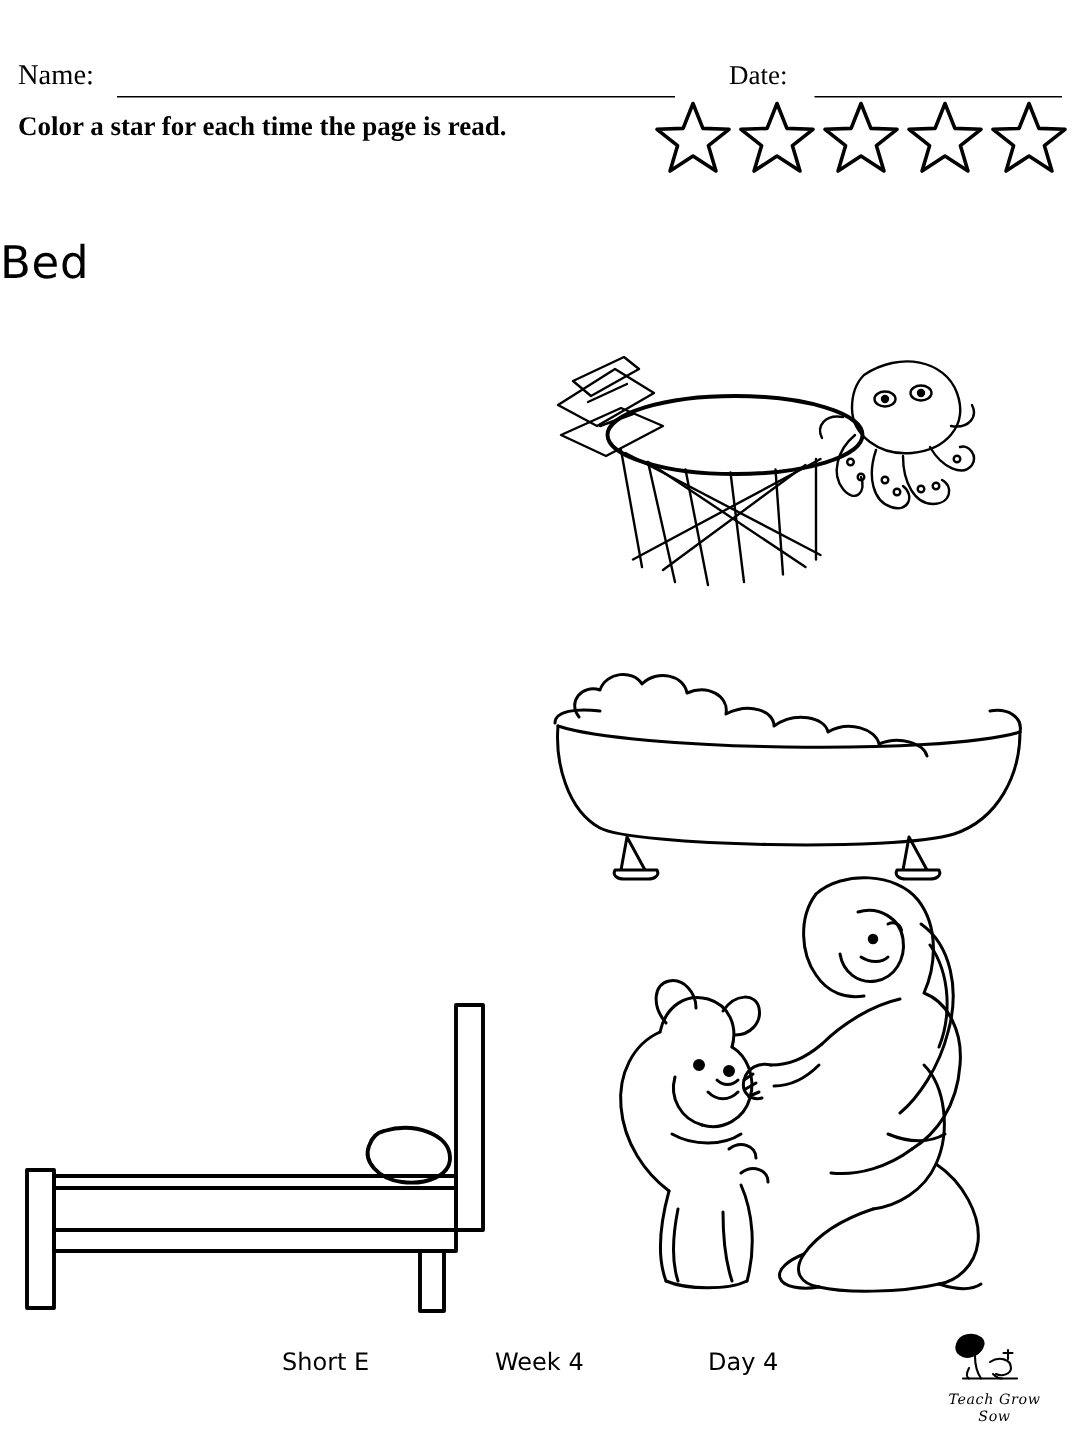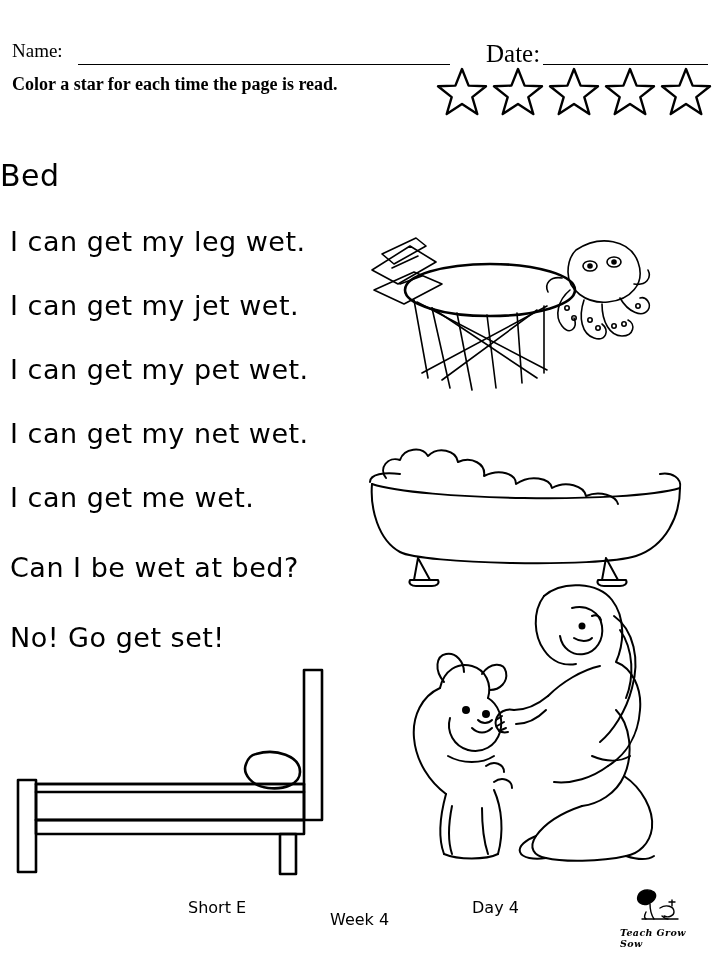--- a/index.html
+++ b/index.html
@@ -42,21 +42,21 @@
     left: 78px;
     top: 46px;
     width: 372px;
     height: 0;
     border-bottom: 1.6px solid #000;
   }
   .date-label {
     position: absolute;
     left: 486px;
     top: 22px;
-    font-size: 25px;
+    font-size: 18px;
     font-family: "Liberation Serif", serif;
   }
   .date-line {
     position: absolute;
     left: 543px;
     top: 46px;
     width: 165px;
     height: 0;
     border-bottom: 1.6px solid #000;
   }
@@ -134,30 +134,30 @@
     width: 720px;
     height: 56px;
   }
   .footer-item {
     position: absolute;
     font-family: "DejaVu Sans", sans-serif;
     font-size: 16px;
     top: 12px;
   }
   #footer-skill { left: 188px; }
-  #footer-week { left: 330px; margin-top: 12px; }
+  #footer-week { left: 330px; }
   #footer-day { left: 472px; }
 
   .logo {
     position: absolute;
     right: 14px;
     top: 0px;
     width: 86px;
     height: 54px;
-    font-weight: bold;
+    text-align: center;
   }
   .logo-text {
     font-family: "DejaVu Serif", serif;
     font-size: 9.5px;
     font-style: italic;
     letter-spacing: 0.4px;
     margin-top: 1px;
   }
 </style>
 </head>
@@ -198,29 +198,20 @@
       <span class="star-wrap">
         <svg viewBox="0 0 52 52" width="52" height="52">
             <polygon points="26,3 32.6,19.6 50,20.2 36.3,31.1 41.3,48 26,38 10.7,48 15.7,31.1 2,20.2 19.4,19.6" fill="none" stroke="#000" stroke-width="2.4" stroke-linejoin="round"></polygon>
           </svg>
       </span>
     </div>
   </div>
 
   <div class="title">Bed</div>
 
-  <div class="sentences">
-    <div class="sentence">I can get my leg wet.</div>
-    <div class="sentence">I can get my jet wet.</div>
-    <div class="sentence">I can get my pet wet.</div>
-    <div class="sentence">I can get my net wet.</div>
-    <div class="sentence gap">I can get me wet.</div>
-    <div class="sentence gap">Can I be wet at bed?</div>
-    <div class="sentence">No! Go get set!</div>
-  </div>
 
   <div class="art" id="octopus-art">
     <svg width="290" height="190" viewBox="0 0 290 190">
       <g fill="none" stroke="#000" stroke-width="1.6" stroke-linejoin="round" stroke-linecap="round">
 
         <ellipse cx="128" cy="62" rx="85" ry="26" stroke-width="2.6"></ellipse>
 
         <path d="M52 72 L66 150"></path>
         <path d="M70 80 L88 160"></path>
         <path d="M95 85 L110 162"></path>

